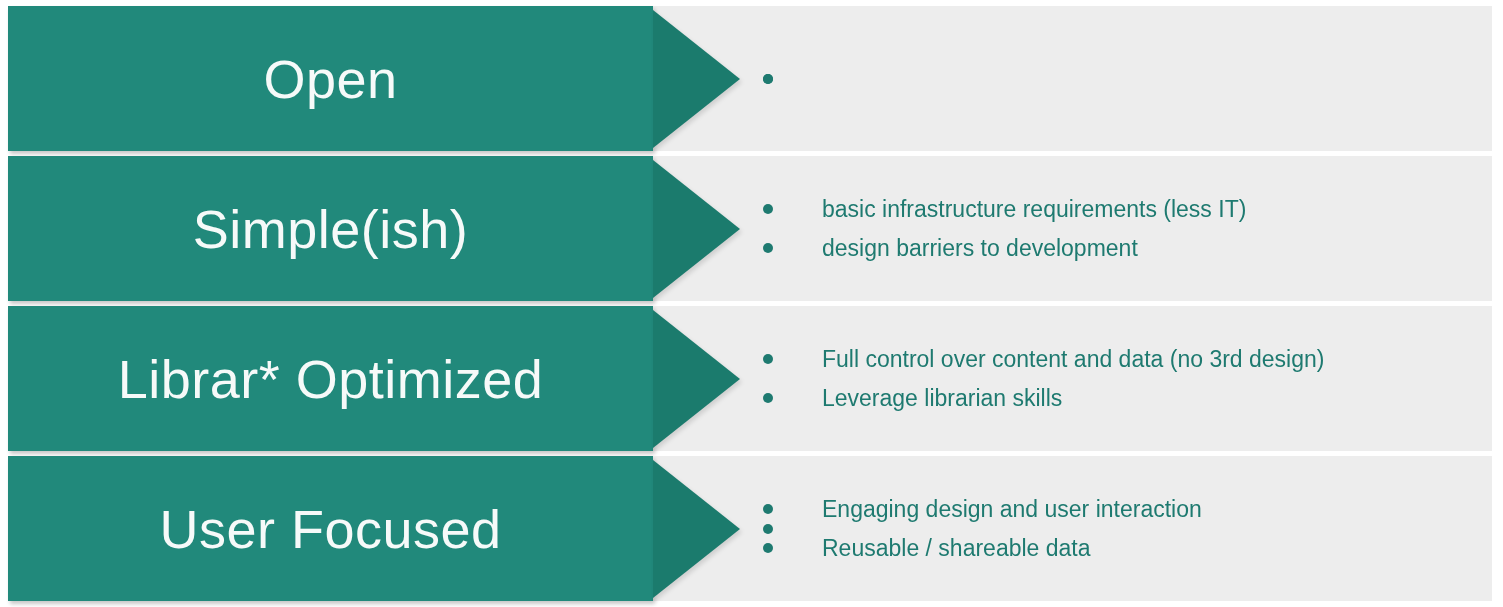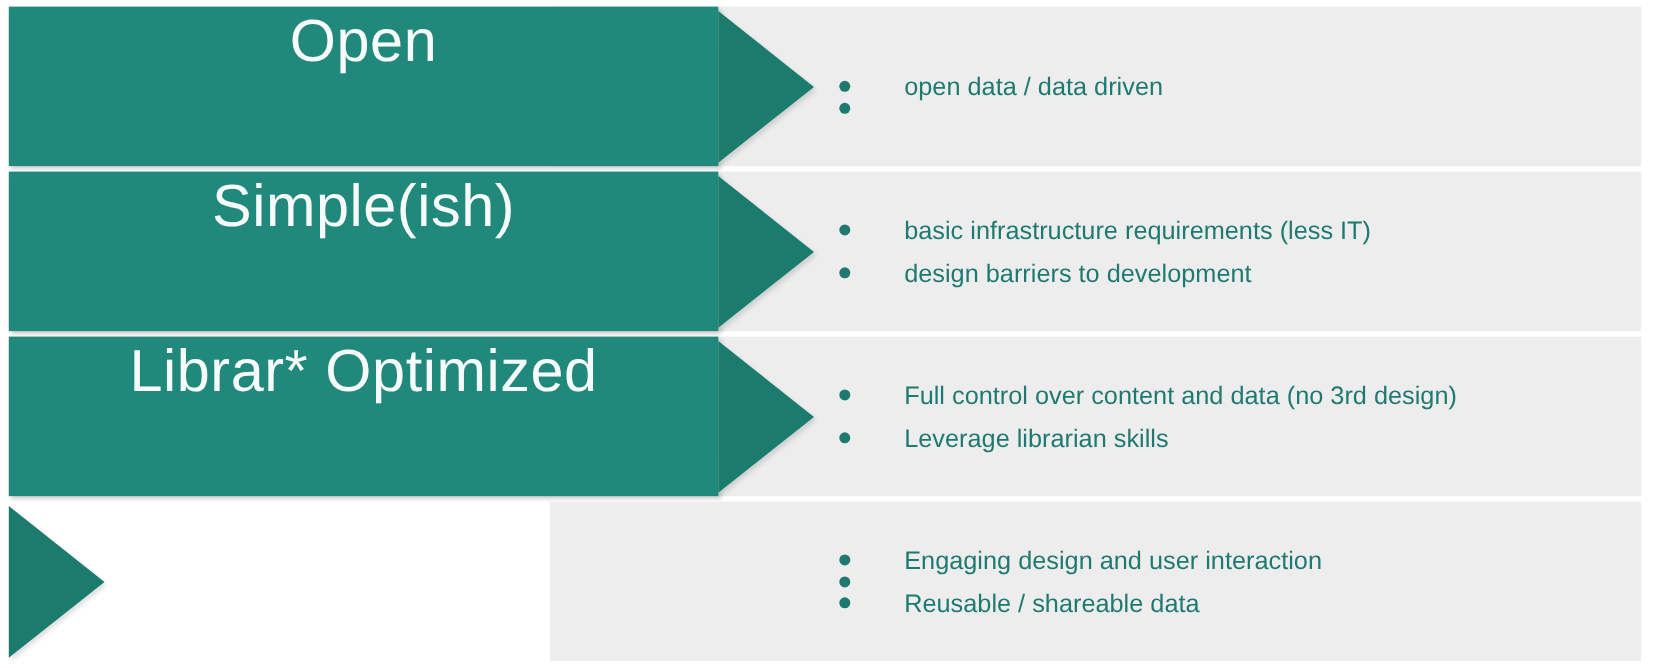--- a/index.html
+++ b/index.html
@@ -45,20 +45,21 @@
     bottom: 0;
     display: flex;
     align-items: center;
   }
 
   .arrow-body {
     width: 645px;
     height: 100%;
     background: var(--arrow-body);
     display: flex;
+    align-items: center;
     justify-content: center;
     box-shadow: 2px 3px 4px rgba(0,0,0,0.22);
   }
 
   .arrow-head {
     width: 0;
     height: 0;
     border-top: 69px solid transparent;
     border-bottom: 69px solid transparent;
     border-left: 87px solid var(--arrow-head);
@@ -110,21 +111,20 @@
     <div class="row-band"></div>
     <div class="arrow-banner">
       <div class="arrow-body">
         <div class="banner-title">Open</div>
       </div>
       <div class="arrow-head"></div>
     </div>
     <ul class="bullet-list">
   <li class="bullet-item">
     <span class="bullet-dot"></span>
-    <span>open data / data driven</span>
   </li>
 
   <li class="bullet-item">
     <span class="bullet-dot"></span>
   </li>
 </ul>
   </div>
 
   <div class="row">
     <div class="row-band"></div>
@@ -164,20 +164,23 @@
   <li class="bullet-item">
     <span class="bullet-dot"></span>
     <span>Leverage librarian skills</span>
   </li>
 </ul>
   </div>
 
   <div class="row">
     <div class="row-band"></div>
     <div class="arrow-banner">
+      <div class="arrow-body">
+        <div class="banner-title">User Focused</div>
+      </div>
       <div class="arrow-head"></div>
     </div>
     <ul class="bullet-list">
   <li class="bullet-item">
     <span class="bullet-dot"></span>
     <span>Engaging design and user interaction</span>
   </li>
 
   <li class="bullet-item">
     <span class="bullet-dot"></span>

